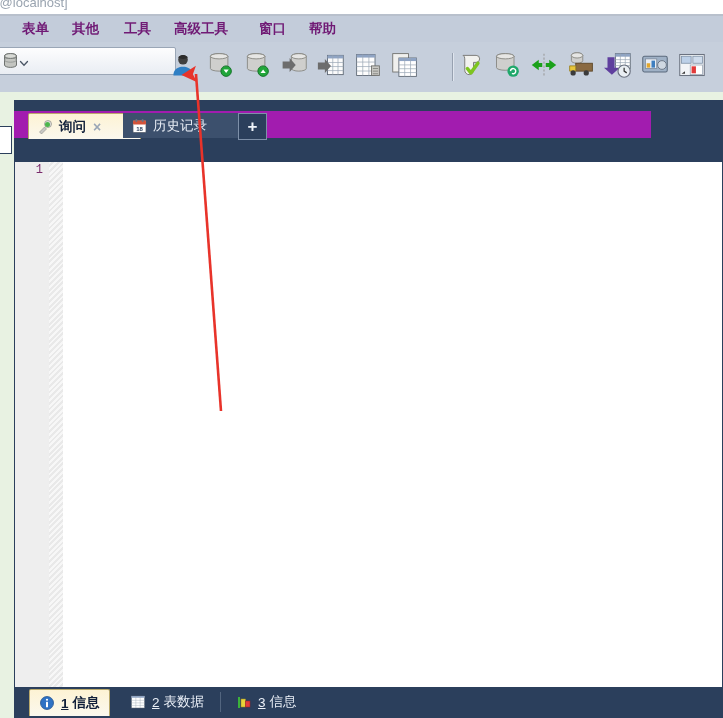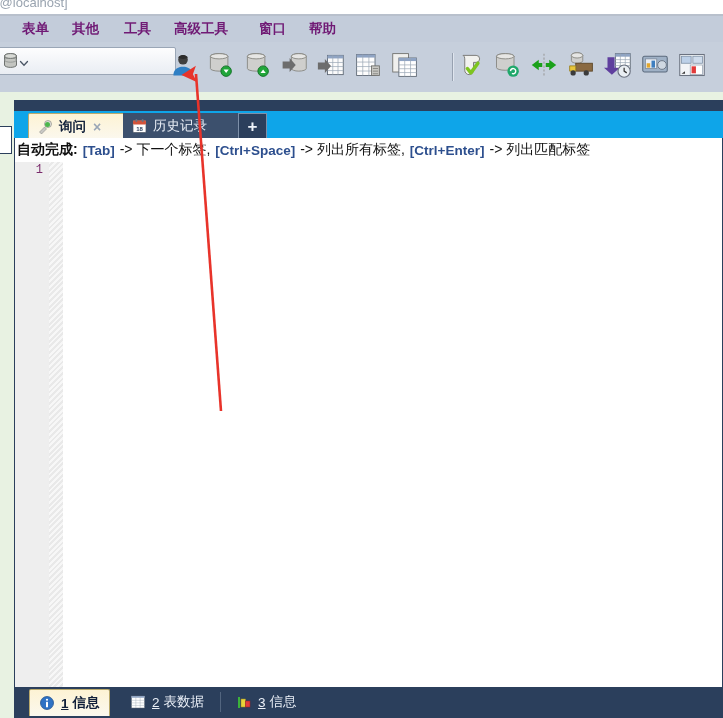--- a/index.html
+++ b/index.html
@@ -91,22 +91,22 @@
   }
 
   
   .editor-frame{
     position:absolute;left:14px;top:111px;width:709px;height:607px;
     background:#2b3f5c;
   }
 
   
   .tabbar{
-    position:absolute;left:0;top:0;width:709px;height:27px;
-    background:#0ea5e9;
+    position:absolute;left:0;top:0;width:637px;height:27px;
+    background:#a21caf;
   }
   .tab{
     position:absolute;top:2px;height:25px;
     display:flex;align-items:center;
     padding:0 8px;cursor:default;white-space:nowrap;
     font-size:13.5px;
   }
   .tab.active{
     background:linear-gradient(#fdf3d4,#fbf8ee);
     border:1px solid #b9a96c;border-bottom:none;
@@ -397,29 +397,20 @@
               <rect x="20.5" y="2" width="3.5" height="6" rx="1.5" fill="#6b7280"></rect>
               <text x="16" y="25" text-anchor="middle" font-size="12" font-weight="bold" fill="#2b3f5c">18</text>
             </svg></span>
           <span>历史记录</span>
         </div>
         <div class="tab-add" style="left: 224px;">
           <span>+</span>
         </div>
       </div>
 
-    <div class="hintbar" id="hintbar">
-        <span class="h-label">自动完成:</span>
-        <span class="h-key" style="margin-left: 5px;">[Tab]</span>
-        <span class="h-txt" style="margin-left: 5px;">-&gt; 下一个标签,</span>
-        <span class="h-key" style="margin-left: 5px;">[Ctrl+Space]</span>
-        <span class="h-txt" style="margin-left: 5px;">-&gt; 列出所有标签,</span>
-        <span class="h-key" style="margin-left: 5px;">[Ctrl+Enter]</span>
-        <span class="h-txt" style="margin-left: 5px;">-&gt; 列出匹配标签</span>
-      </div>
 
     <div class="editor">
       <div class="gutter">
         <div class="hatch"></div>
         <div class="lineno">1</div>
       </div>
       <div class="codearea"></div>
     </div>
 
     <div class="bottombar" id="bottombar">

